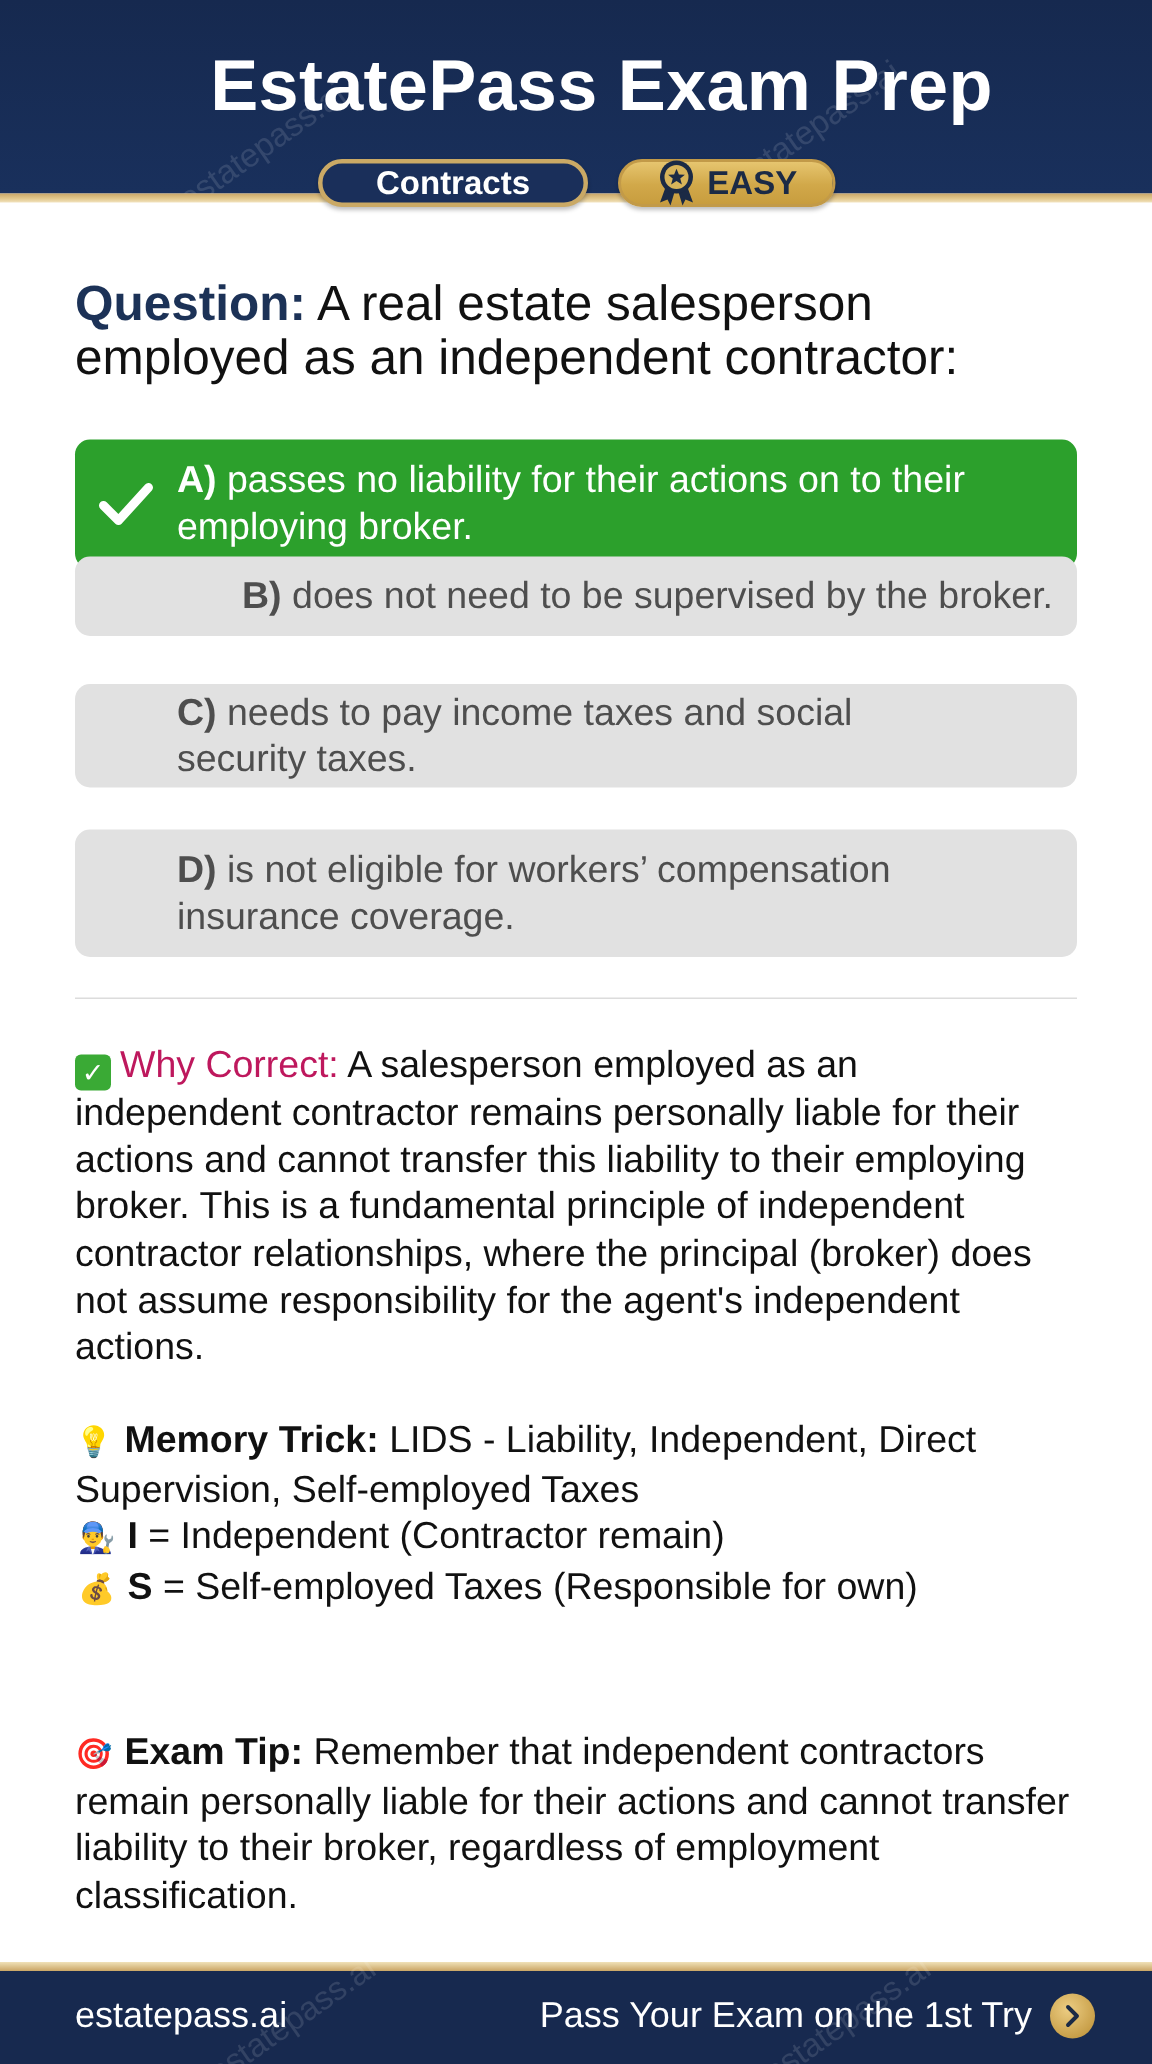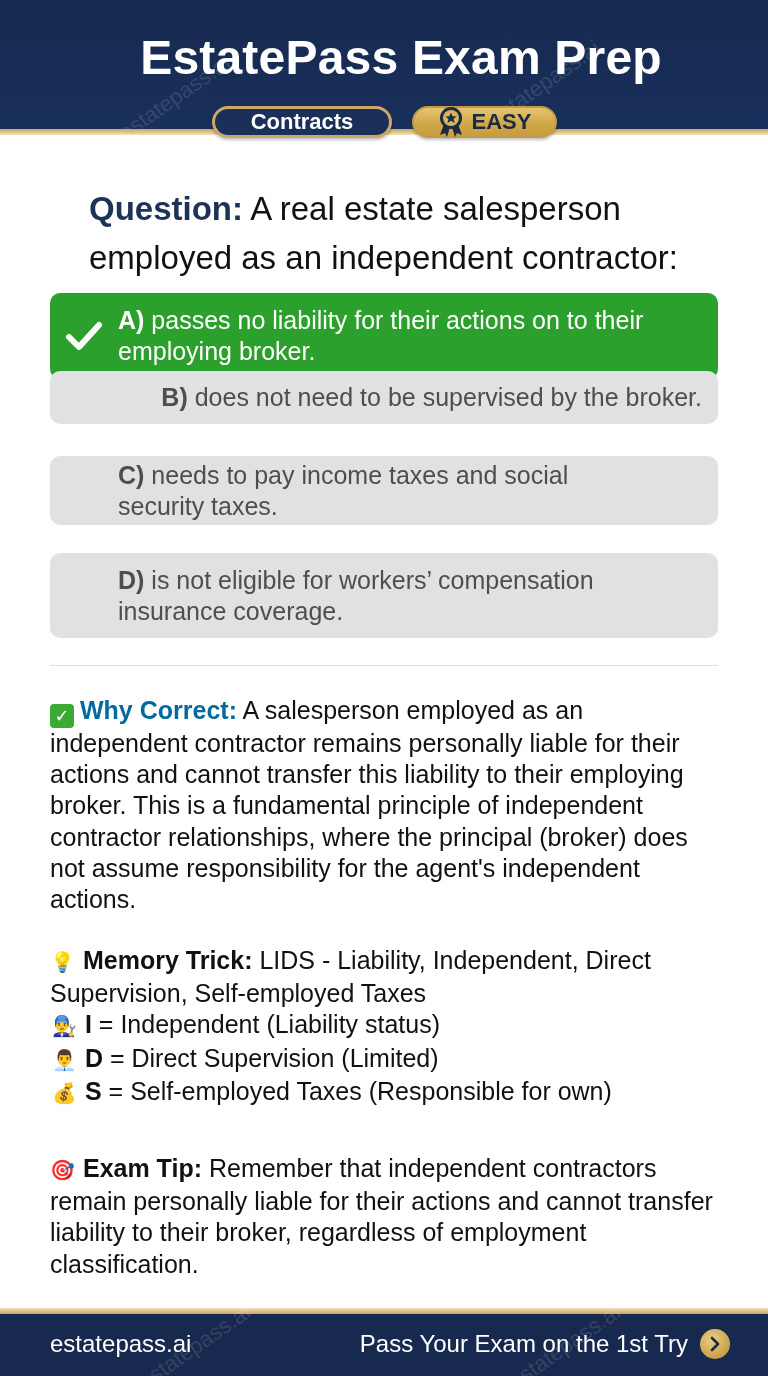--- a/index.html
+++ b/index.html
@@ -34,38 +34,38 @@
     background: linear-gradient(180deg, #e6c56f 0%, #d1a849 55%, #c89d3f 100%);
     color: #1b2a45;
     border: 2px solid #c29a48;
     box-shadow: 0 2px 3px rgba(0,0,0,0.25);
     gap: 8px;
   }
   .award-icon { width: 26px; height: 32px; display: inline-block; }
 
   .question {
     position: absolute; left: 50px; top: 184px; width: 680px;
-    font-size: 33px; line-height: 49px; color: #111111; margin-left: 39px;
+    font-size: 33px; line-height: 36px; color: #111111;
   }
   .question .q-label { color: #1c3257; font-weight: bold; }
 
   .option {
     position: absolute; left: 50px; width: 668px; border-radius: 10px;
     background: #e1e1e1; color: #4e4e4e;
     font-size: 25px; line-height: 31px;
     padding: 0 16px 0 68px; display: flex; align-items: center; justify-content: flex-end;
   }
   .option .opt-letter { font-weight: bold; }
   .option.correct { background: #2ca02c; color: #ffffff; }
   .check-icon { position: absolute; left: 14px; top: 50%; transform: translateY(-50%); width: 40px; height: 34px; }
 
   .divider { position: absolute; left: 50px; top: 665px; width: 668px; height: 1px; background: #dcdcdc; }
 
   .block { position: absolute; left: 50px; width: 680px; font-size: 25px; line-height: 31.2px; color: #111111; }
-  .why-label { color: #0369a1; font-weight: bold; }
+  .why-label { color: #be185d; font-weight: normal; }
   .bold { font-weight: bold; }
   .emoji { display: inline-block; width: 26px; text-align: center; font-size: 20px; }
   .check-emoji {
     display: inline-block; width: 24px; height: 24px; border-radius: 4px;
     background: #3aaa35; color: #fff; font-size: 18px; line-height: 24px;
     text-align: center; vertical-align: -3px; margin-right: 6px; font-weight: bold;
   }
   .mnemonic-line { padding-left: 2px; }
 
   .footer-rule {
@@ -159,26 +159,21 @@
 
 <div class="block" style="top:945px;">
   <div>
     <span class="emoji">💡</span>
     <span class="bold">Memory Trick:</span>
     <span>LIDS - Liability, Independent, Direct Supervision, Self-employed Taxes</span>
   </div>
   <div class="mnemonic-line">
     <span class="emoji">👨‍🔧</span>
     <span class="bold">I</span>
-    <span>= Independent (Liability status)</span>
-  </div>
-  <div class="mnemonic-line">
-    <span class="emoji">👨‍💼</span>
-    <span class="bold">D</span>
-    <span>= Direct Supervision (Limited)</span>
+    <span>= Independent (Contractor remain)</span>
   </div>
   <div class="mnemonic-line">
     <span class="emoji">💰</span>
     <span class="bold">S</span>
     <span>= Self-employed Taxes (Responsible for own)</span>
   </div>
 </div>
 
 <div class="block" style="top:1153px; width:670px;">
   <span class="emoji">🎯</span>

